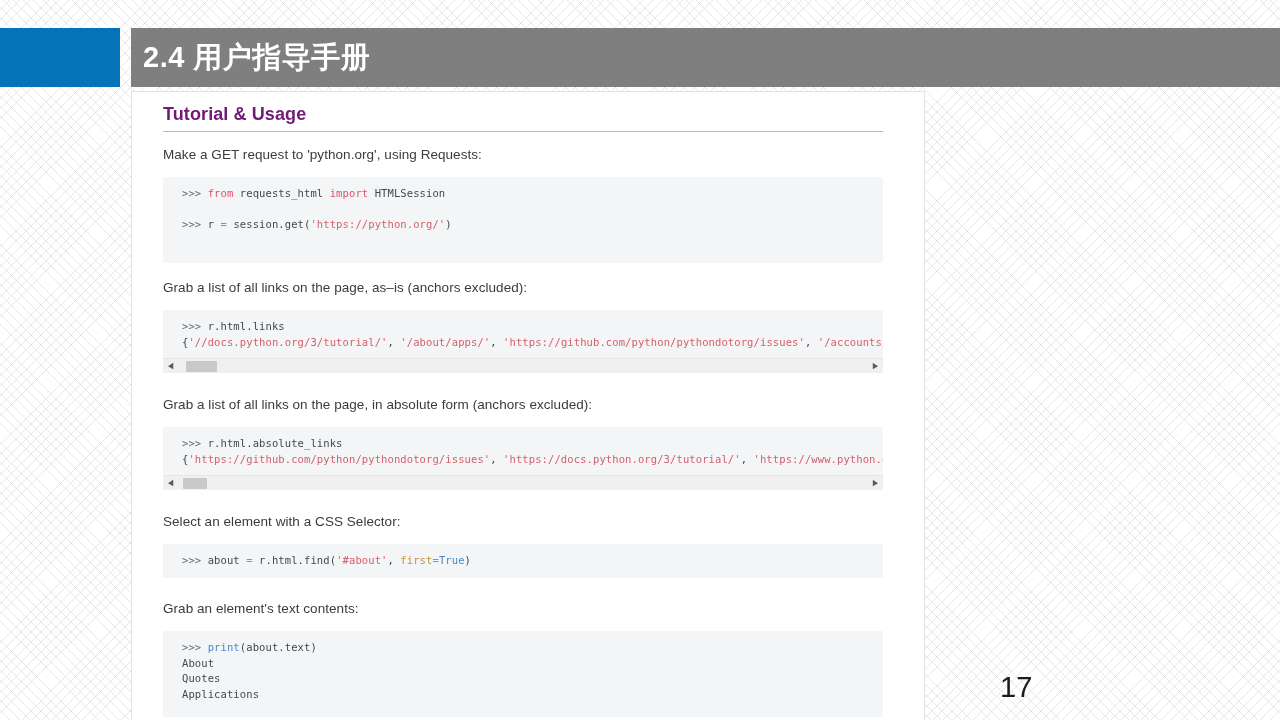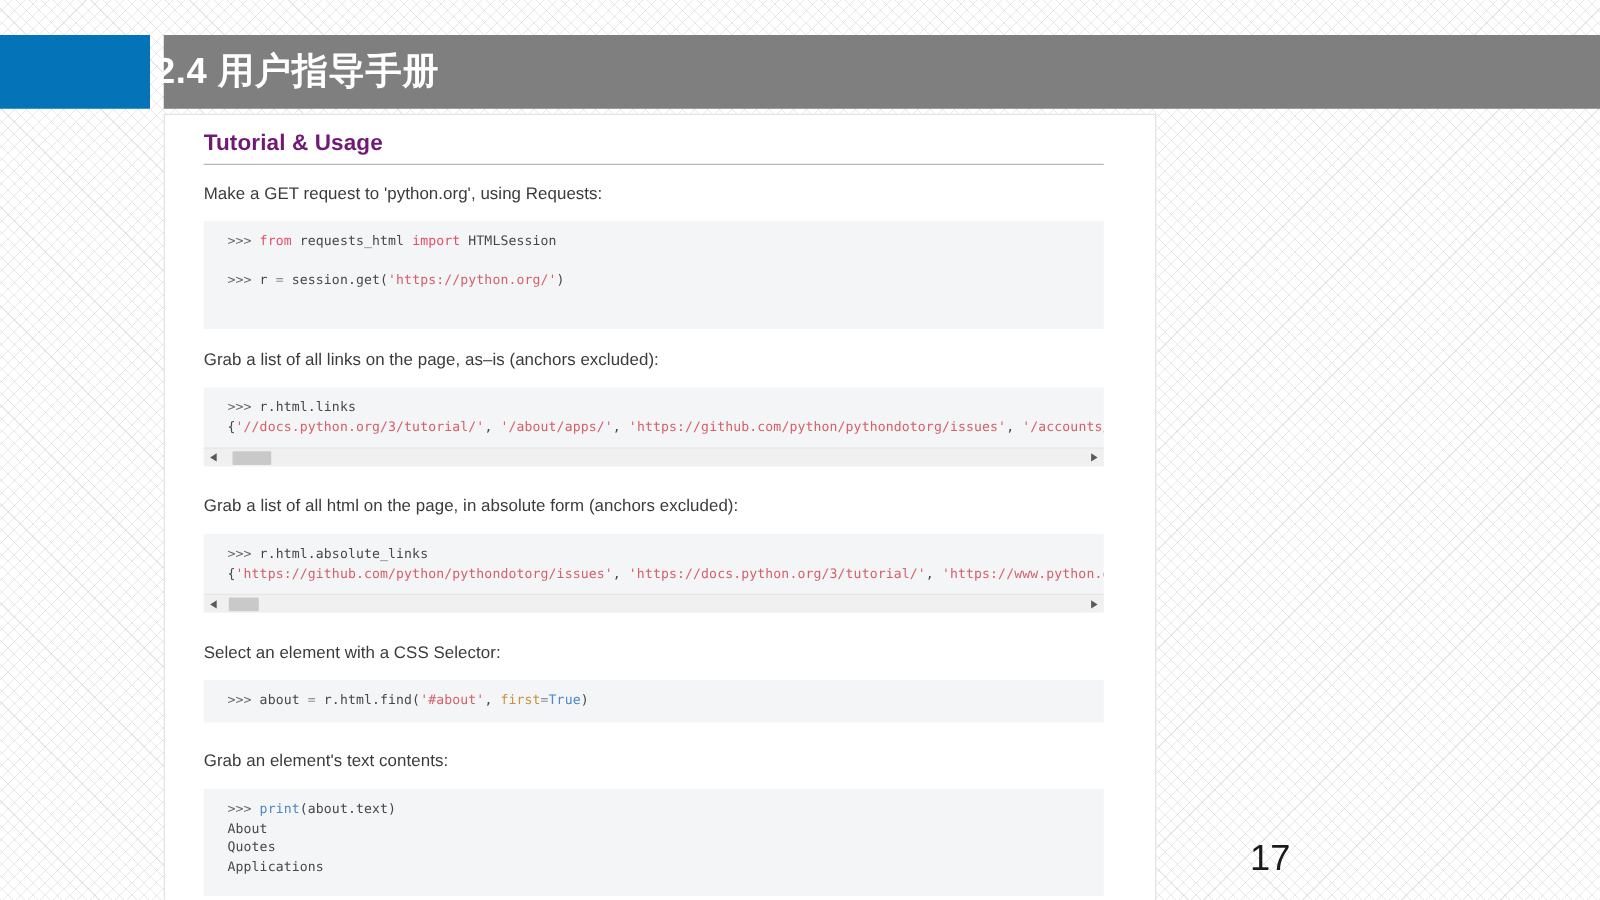--- a/index.html
+++ b/index.html
@@ -54,21 +54,21 @@
   }
   #title-bar {
     position: absolute;
     left: 131px; top: 0;
     width: 1149px;
     height: 59px;
     background: #7f7f7f;
   }
   #title-text {
     position: absolute;
-    left: 124px;
+    left: 143px;
     top: 0;
     height: 59px;
     line-height: 59px;
     color: #ffffff;
     font-size: 29px;
     font-weight: bold;
     letter-spacing: 0.5px;
     white-space: nowrap;
   }
 
@@ -221,21 +221,21 @@
         <div class="cline"><span class="tok-name">{</span><span class="tok-str">'//docs.python.org/3/tutorial/'</span><span class="tok-name">, </span><span class="tok-str">'/about/apps/'</span><span class="tok-name">, </span><span class="tok-str">'https://github.com/python/pythondotorg/issues'</span><span class="tok-name">, </span><span class="tok-str">'/accounts/login/'</span></div>
       </div>
       <div class="hscroll" style="top:266px;">
         <div class="track">
           <div class="thumb" style="left:8px; width:31px;"></div>
         </div>
         <div class="arrow left">◀</div>
         <div class="arrow right">▶</div>
       </div>
 
-      <div class="para" style="top:305px;">Grab a list of all html on the page, in absolute form (anchors excluded):</div>
+      <div class="para" style="top:305px;">Grab a list of all links on the page, in absolute form (anchors excluded):</div>
       <div class="codeblock" style="top:335px; height:48px;">
         <div class="cline"><span class="tok-prompt">&gt;&gt;&gt;</span> <span class="tok-name">r.html.absolute_links</span></div>
         <div class="cline"><span class="tok-name">{</span><span class="tok-str">'https://github.com/python/pythondotorg/issues'</span><span class="tok-name">, </span><span class="tok-str">'https://docs.python.org/3/tutorial/'</span><span class="tok-name">, </span><span class="tok-str">'https://www.python.org/about</span></div>
       </div>
       <div class="hscroll" style="top:383px;">
         <div class="track">
           <div class="thumb" style="left:5px; width:24px;"></div>
         </div>
         <div class="arrow left">◀</div>
         <div class="arrow right">▶</div>

